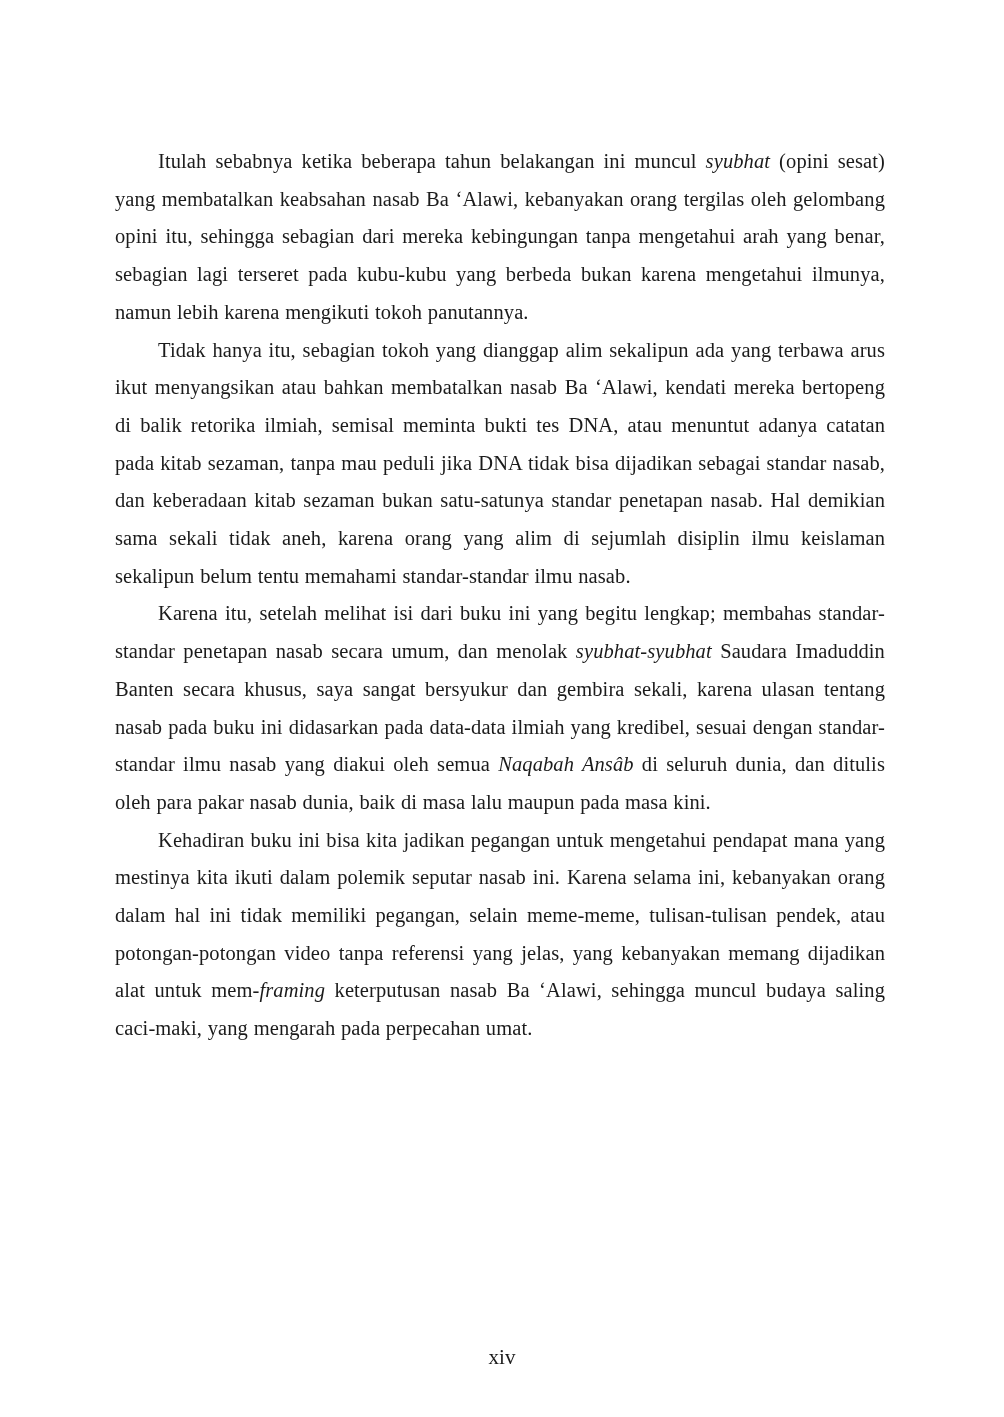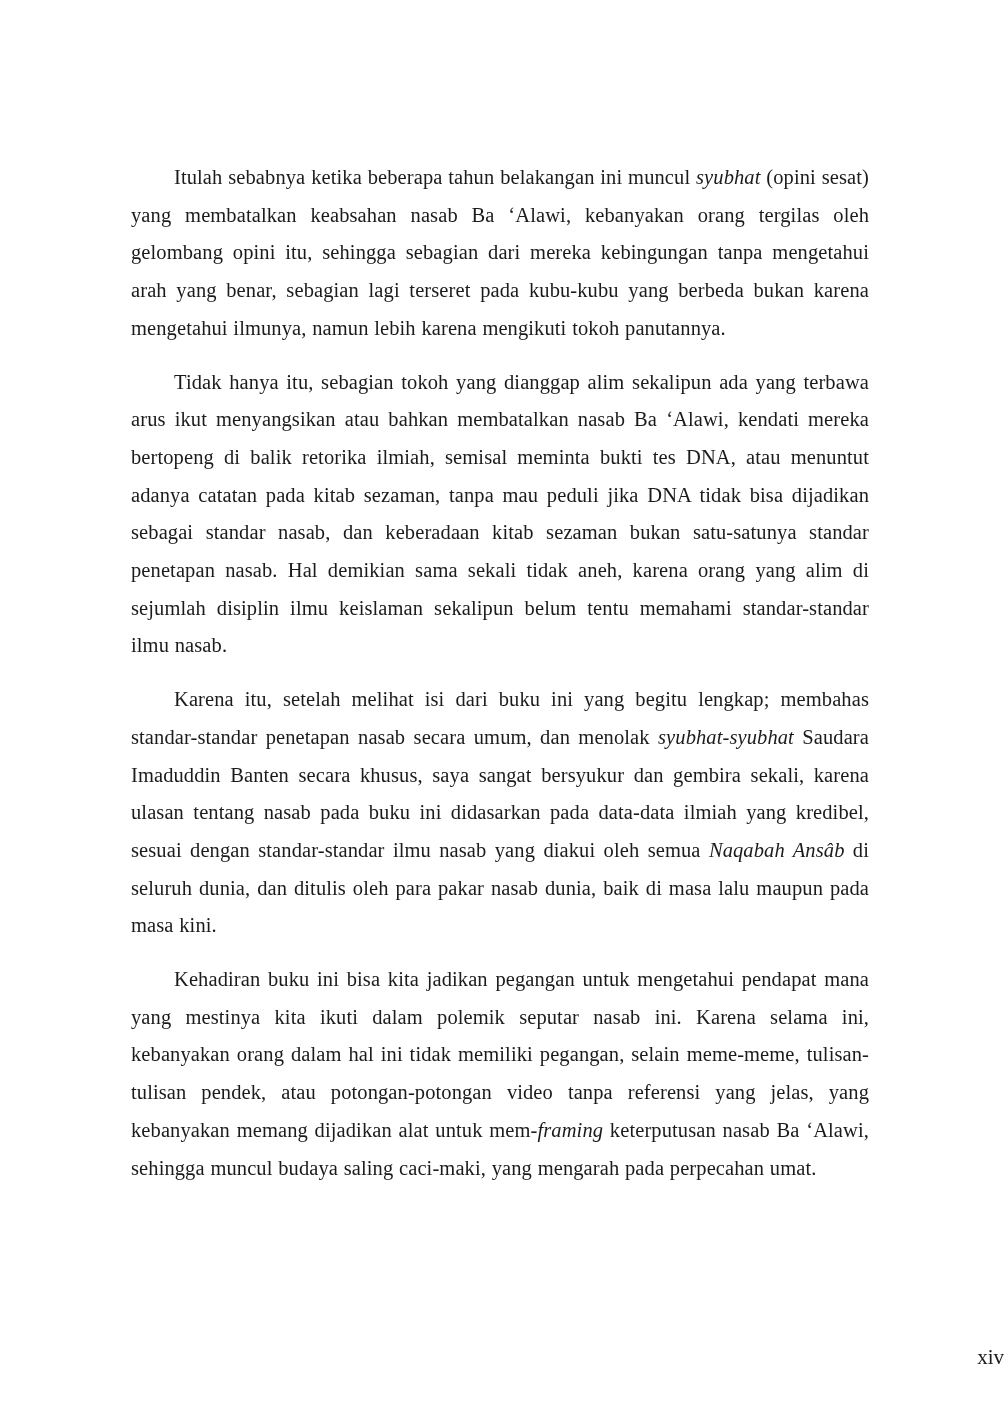--- a/index.html
+++ b/index.html
@@ -18,37 +18,37 @@
     position: relative;
     box-sizing: border-box;
     width: 1004px;
     height: 1417px;
     padding: 143px 119px 0 115px;
   }
   .page-text {
     width: 100%;
   }
   .para {
-    margin: 16px;
+    margin: 0;
     text-align: justify;
     text-indent: 43px;
     font-size: 20.5px;
     line-height: 37.7px;
     letter-spacing: 0.1px;
     word-spacing: 0.5px;
   }
   .italic {
     font-style: italic;
   }
   .page-number {
     position: absolute;
     bottom: 47px;
     left: 0;
     width: 100%;
-    text-align: right;
+    text-align: center;
     font-size: 21px;
     color: #1b1b1b;
   }
 </style>
 </head>
 <body>
 
 <div class="page">
   <div class="page-text">
       <p class="para"><span>Itulah sebabnya ketika beberapa tahun belakangan ini muncul </span><span class="italic">syubhat</span><span> (opini sesat) yang membatalkan keabsahan nasab Ba ‘Alawi, kebanyakan orang tergilas oleh gelombang opini itu, sehingga sebagian dari mereka kebingungan tanpa mengetahui arah yang benar, sebagian lagi terseret pada kubu-kubu yang berbeda bukan karena mengetahui ilmunya, namun lebih karena mengikuti tokoh panutannya.</span></p>

